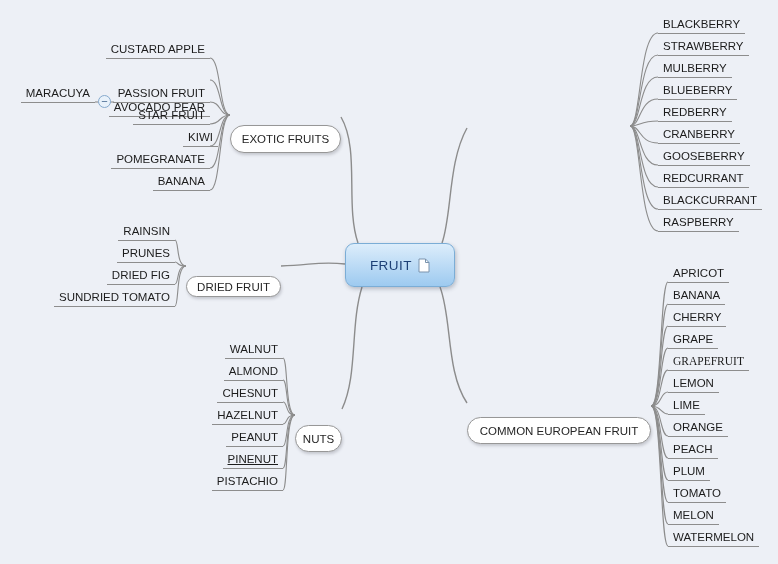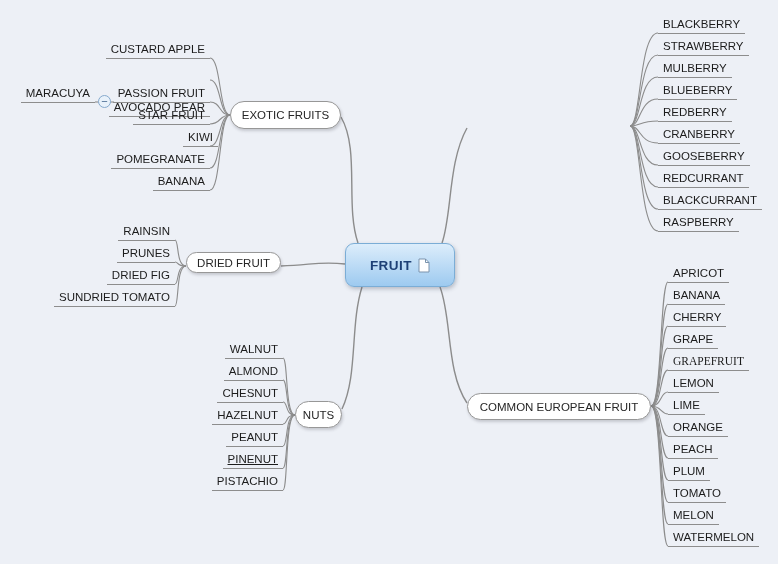--- a/index.html
+++ b/index.html
@@ -4,26 +4,26 @@
 <style>
   html,body{margin:0;padding:0;background:#edf0f6;}
   .canvas{position:relative;width:778px;height:564px;background:#edf0f6;
           font-family:"Liberation Sans",sans-serif;overflow:hidden;}
   svg.wires{position:absolute;left:0;top:0;width:778px;height:564px;}
   .leaf{position:absolute;height:16px;line-height:15px;font-size:11.5px;color:#1c1c1c;
         border-bottom:1px solid #8d8d8d;padding:0 5px;white-space:nowrap;cursor:default;}
   .node{position:absolute;display:flex;align-items:center;justify-content:center;
         background:#ffffff;border:1px solid #979797;border-radius:14px;
         font-size:11.5px;color:#262626;white-space:nowrap;
-        box-shadow:1px 2px 3px rgba(60,60,75,.22);box-sizing:border-box;}
+        box-shadow:1px 2px 3px rgba(60,60,75,.22);box-sizing:border-box;margin-top:24px;}
   .root{position:absolute;left:345px;top:243px;width:110px;height:44px;
         display:flex;align-items:center;justify-content:center;gap:6px;
         background:linear-gradient(#dcedfb,#9dcaf0);border:1px solid #7badd6;border-radius:9px;
         box-shadow:1px 2px 4px rgba(50,60,80,.3);box-sizing:border-box;}
-  .root .label{font-weight:bold;font-size:13.5px;color:#1d4076;letter-spacing:.5px;text-align:right;}
+  .root .label{font-weight:normal;font-size:13.5px;color:#1d4076;letter-spacing:.5px;text-align:right;}
   .collapse{position:absolute;left:98px;top:95px;width:13px;height:13px;border-radius:50%;
         background:#e8f1fa;border:1px solid #85a9cd;color:#46688f;font-size:11px;
         line-height:11px;text-align:center;box-sizing:border-box;cursor:pointer;}
 </style>
 </head>
 <body>
 
 <div class="canvas">
 
   <svg class="wires">

